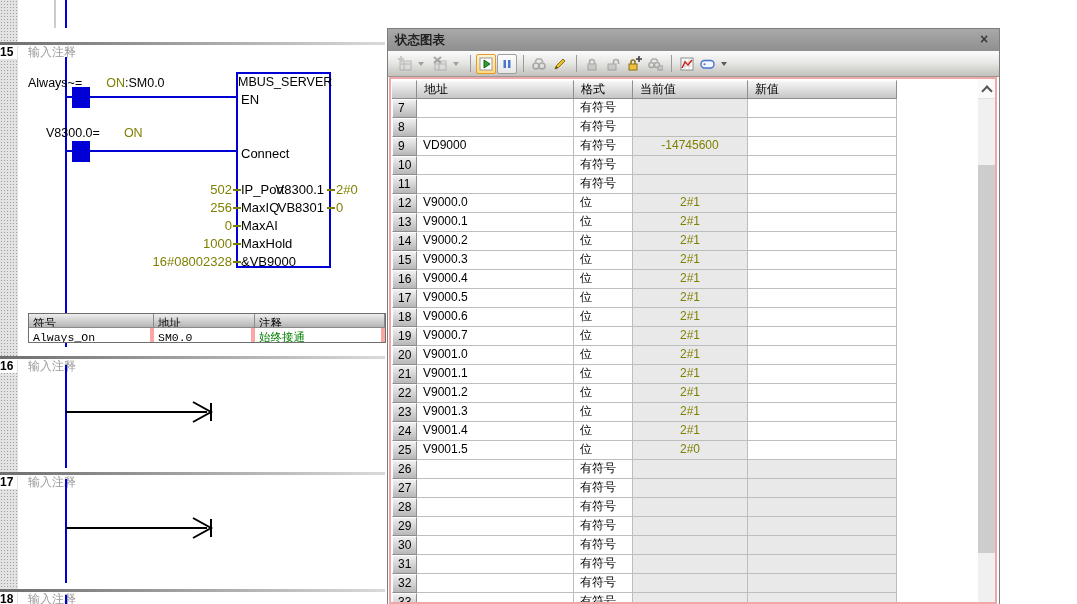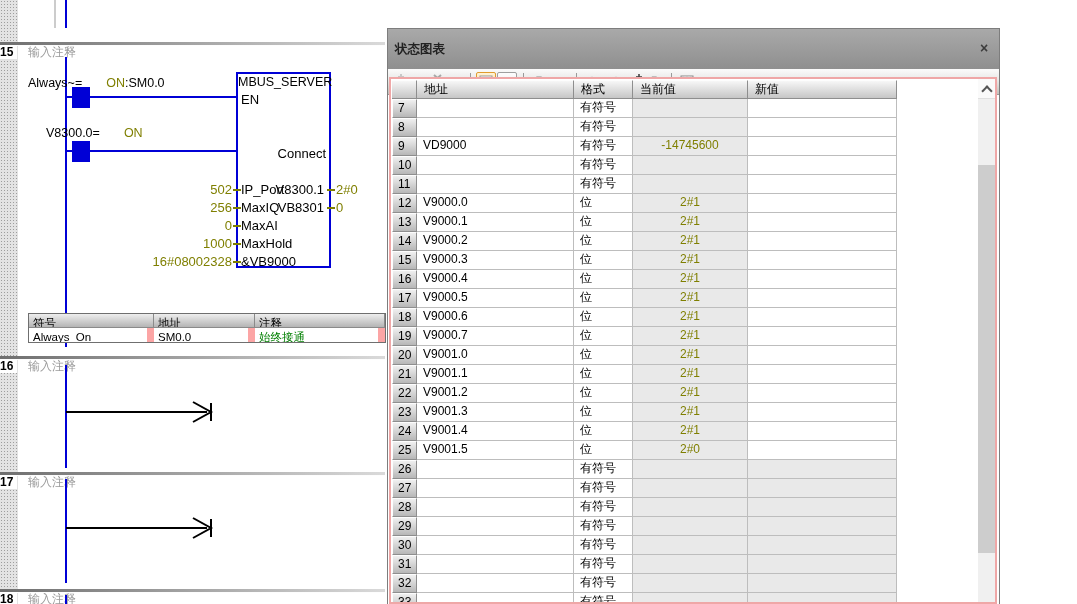--- a/index.html
+++ b/index.html
@@ -30,44 +30,44 @@
   .on-val{color:#7f7f00;margin-left:24px;}
   
   .fblock{position:absolute;left:236px;top:72px;width:95px;height:196px;
     border:2px solid #0000d6;background:#fff;box-sizing:border-box;}
   .btitle{text-align:left;margin-top:1px;font-size:12.5px;white-space:nowrap;}
   .pin{position:absolute;left:3px;right:3px;height:13px;line-height:13px;font-size:13px;}
   .pin .plabel{color:#000;white-space:nowrap;}
   .pin .pval{position:absolute;right:calc(100% + 9px);color:#7f7f00;white-space:nowrap;}
   .pin .pval:not(:empty)::after{content:"";position:absolute;left:100%;margin-left:1px;top:6px;width:8px;height:2px;background:#7f7f00;}
   .pins-left .pin:nth-of-type(1){top:19px;}
-  .pins-left .pin:nth-of-type(2){top:73px;text-align:right;}
+  .pins-left .pin:nth-of-type(2){top:73px;}
   .pins-left .pin:nth-of-type(3){top:109px;}
   .pins-left .pin:nth-of-type(4){top:127px;}
   .pins-left .pin:nth-of-type(5){top:145px;}
   .pins-left .pin:nth-of-type(6){top:163px;}
   .pins-left .pin:nth-of-type(7){top:181px;}
   .pins-right .pin:nth-of-type(1){top:109px;}
   .pins-right .pin:nth-of-type(2){top:127px;}
   .pin .plabel-r{position:absolute;right:2px;white-space:nowrap;}
   .pin .pval-r{position:absolute;left:calc(100% + 10px);color:#7f7f00;white-space:nowrap;}
   .pin .pval-r:not(:empty)::before{content:"";position:absolute;right:100%;margin-right:1px;top:6px;width:8px;height:2px;background:#7f7f00;}
   
   .symtbl{position:absolute;left:28px;top:313px;width:358px;font-size:11.5px;border:1px solid #6f6f6f;box-sizing:border-box;}
   .strow{display:flex;height:14px;line-height:13px;}
   .sc{box-sizing:border-box;padding:3px 4px;overflow:hidden;white-space:nowrap;}
   .sc1{width:125px;} .sc2{width:101px;} .sc3{width:130px;flex:1;}
   .sth .sc{background:linear-gradient(180deg,#eeeeee,#b4b4b4);border-right:1px solid #8a8a8a;border-bottom:1px solid #8a8a8a;}
-  .std .sc{background:#fff;border-right:7px solid #fca5a5;}
+  .std .sc{background:#fff;border-right:4px solid #fca5a5;font-family:Liberation Mono, monospace;}
   .sym-comment{color:#007f00;}
   .net-arrow{position:absolute;left:66px;width:150px;height:26px;}
   
   .statwin{position:absolute;left:387px;top:28px;width:613px;height:576px;
     border:1px solid #7d7d7d;border-bottom:none;background:#fff;box-sizing:border-box;}
-  .titlebar{height:40px;background:linear-gradient(180deg,#a9a9a9,#8f8f8f);
+  .titlebar{height:22px;background:linear-gradient(180deg,#a9a9a9,#8f8f8f);
     display:flex;align-items:center;padding:0 7px;box-sizing:border-box;}
   .title-text{font-weight:bold;font-size:12.5px;color:#222;flex:1;}
   .close-btn{width:16px;height:16px;line-height:15px;text-align:center;
     color:#3c3c3c;font-size:14px;font-weight:bold;cursor:default;}
   .toolbar{height:26px;background:linear-gradient(180deg,#fbfbfb 0%,#e8e8e6 45%,#c2c1bc 100%);
     display:flex;align-items:center;padding-left:7px;box-sizing:border-box;border-bottom:1px solid #9a9a9a;}
   .tb-btn{width:20px;height:20px;display:flex;align-items:center;justify-content:center;margin-right:1px;}
   .tb-btn.active{background:linear-gradient(180deg,#fff3d6,#ffd87e);border:1px solid #e09c2e;border-radius:2px;box-sizing:border-box;}
   .tb-btn.framed{border:1px solid #9f9f9f;border-radius:2px;background:linear-gradient(180deg,#fdfdfd,#e6e6e6);box-sizing:border-box;}
   .tb-btn.disabled{opacity:.5;filter:grayscale(1);}

